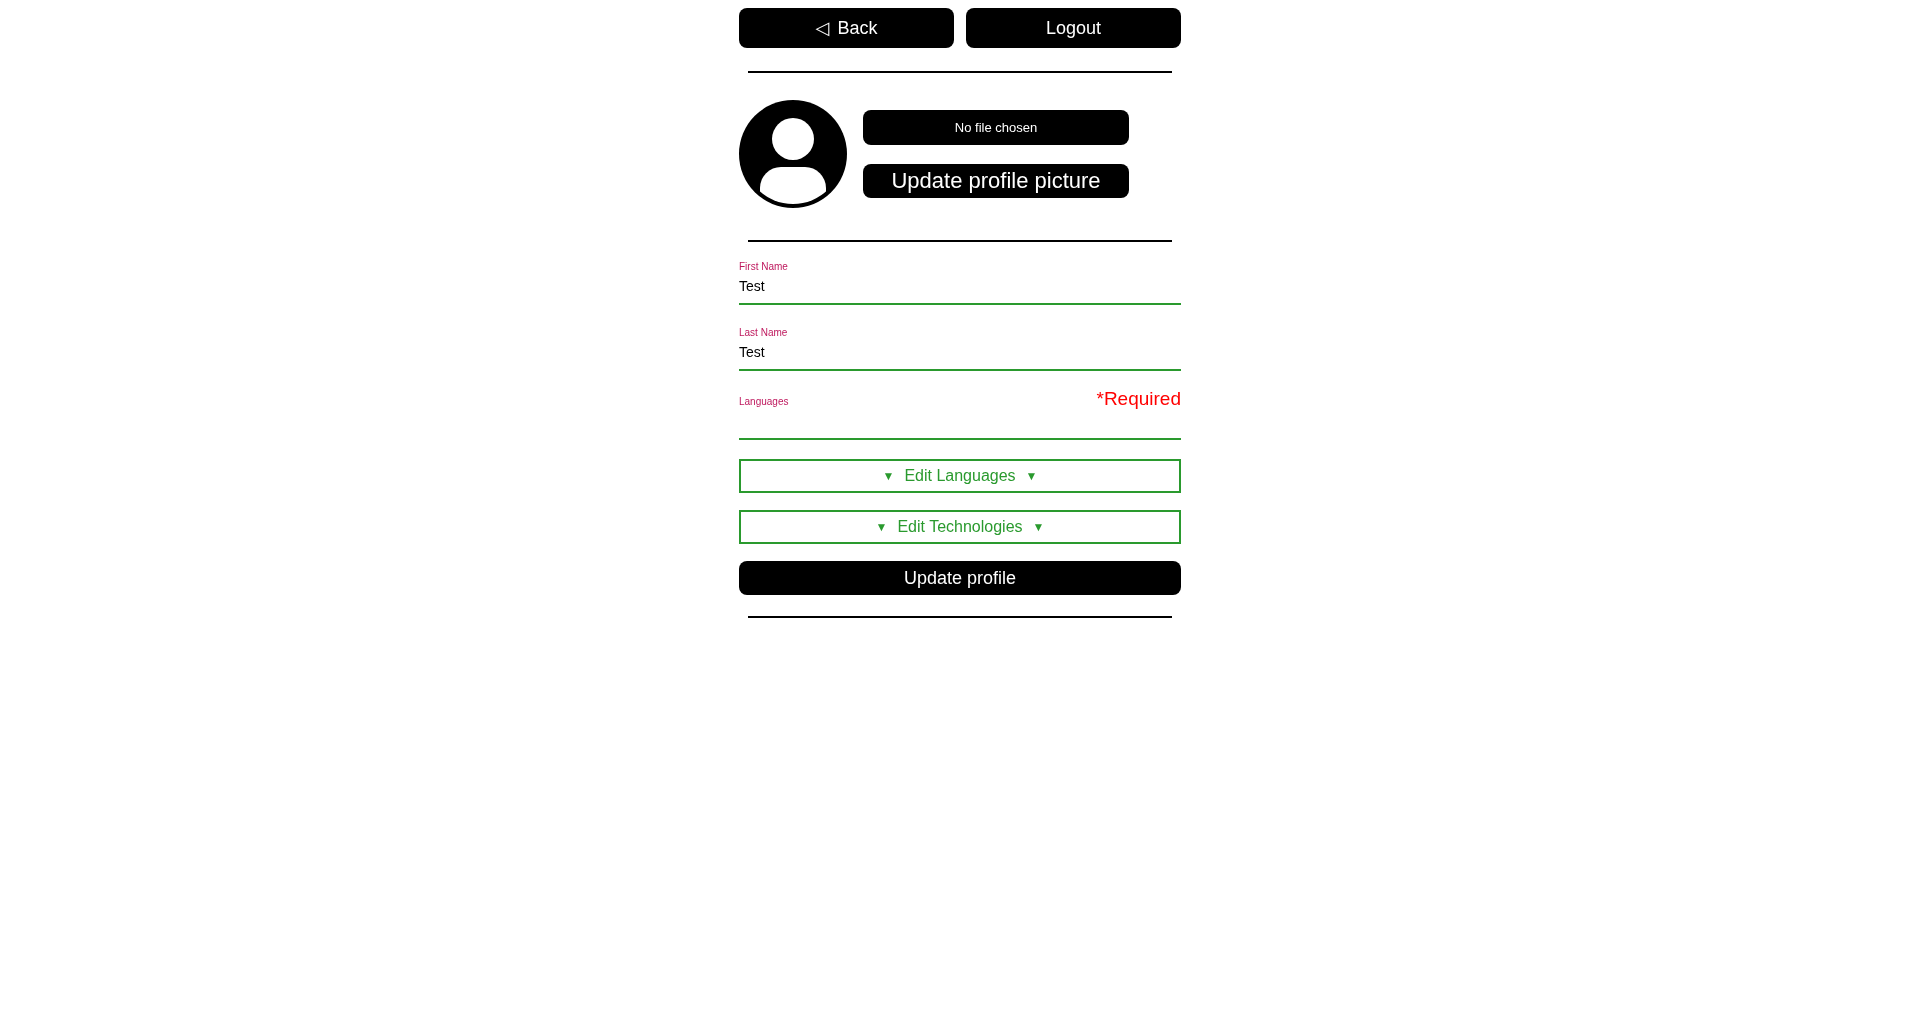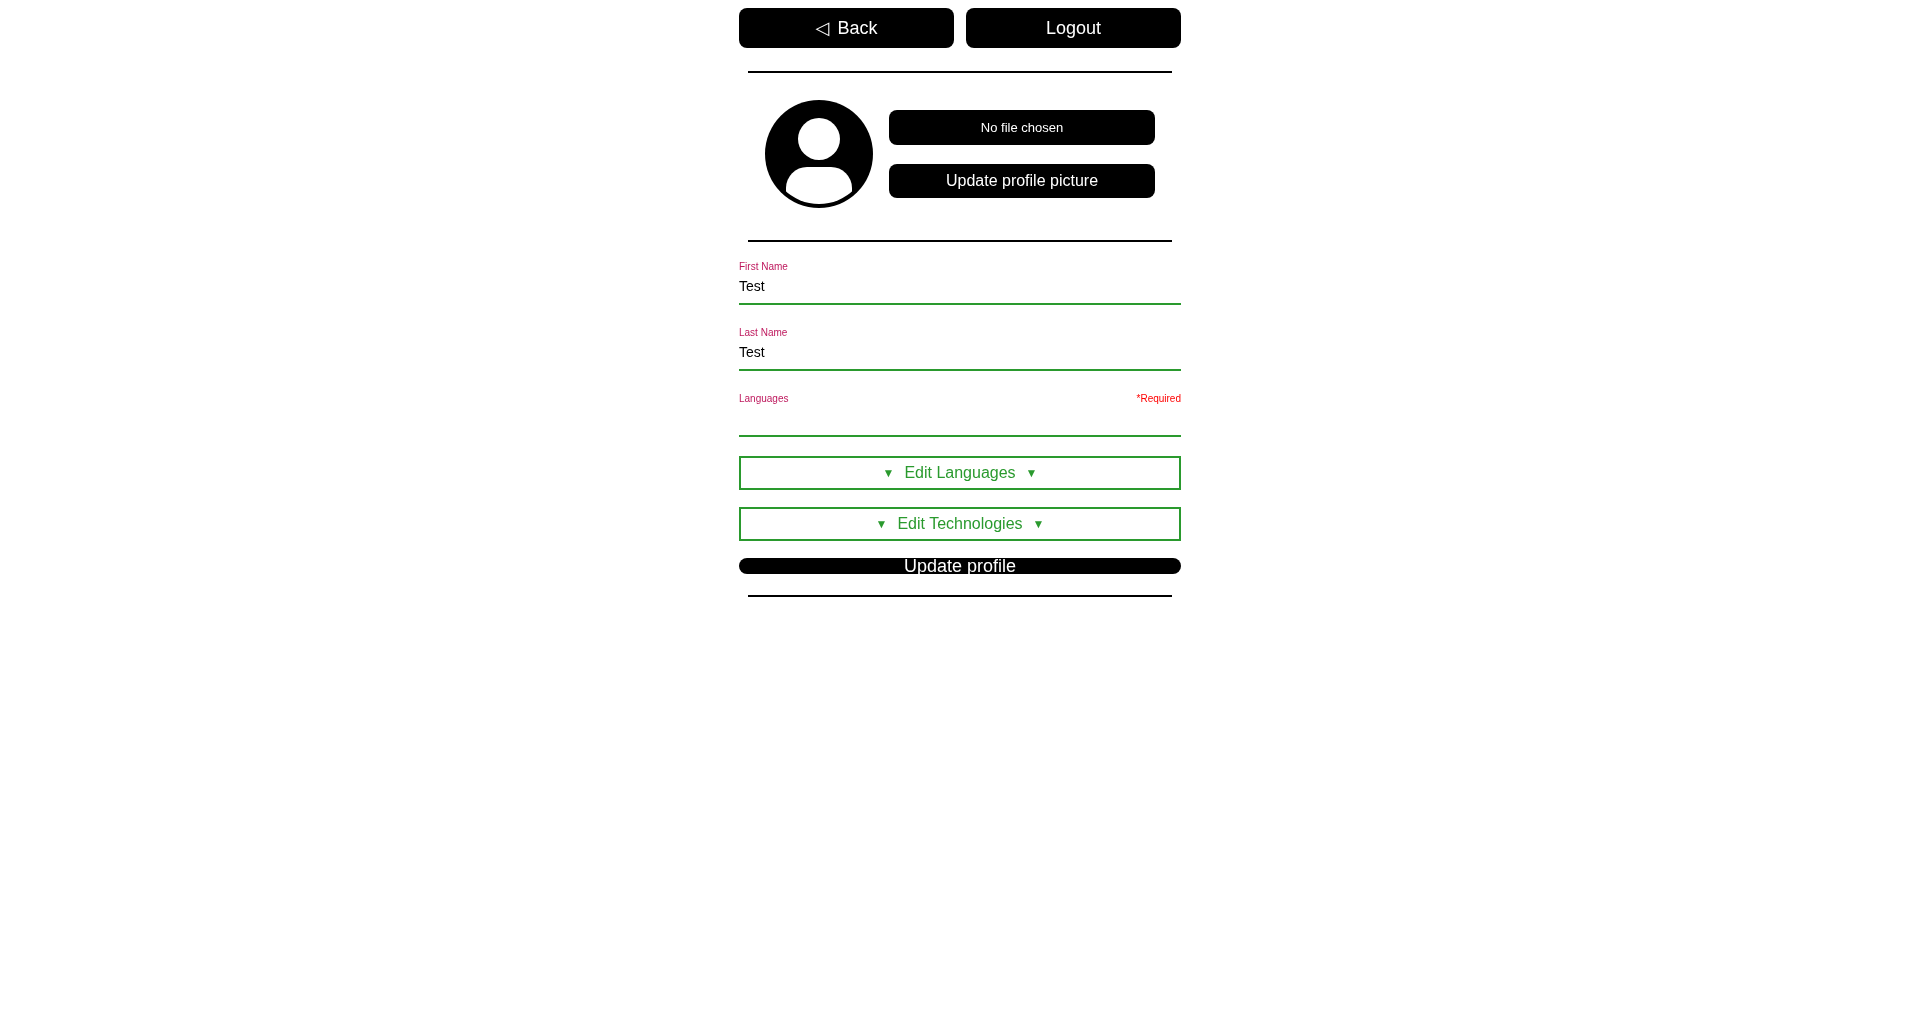--- a/index.html
+++ b/index.html
@@ -39,55 +39,55 @@
   .top-buttons .btn-black { flex: 1; }
   hr.divider {
     border: none;
     border-top: 2px solid #000000;
     width: calc(100% - 18px);
     margin: 23px auto 0;
   }
   .avatar-row {
     margin-top: 27px;
     display: flex;
-    justify-content: center;
+    justify-content: flex-start;
     align-items: center;
     gap: 16px;
   }
   .avatar-wrap svg { display: block; }
   .file-controls {
     width: 266px;
     display: flex;
     flex-direction: column;
     gap: 19px;
   }
   .btn-file {
     height: 35px;
     font-size: 13px;
   }
   .btn-upp {
     height: 34px;
-    font-size: 16px;
+    font-size: 22px;
   }
   hr.divider-2 { margin-top: 32px; }
   .profile-form { margin-top: 16px; }
   .field { margin-bottom: 19px; }
   .field-label-row {
     display: flex;
     justify-content: space-between;
     align-items: baseline;
   }
   .field-label {
     color: #be185d;
     font-size: 10px;
     line-height: 17px;
   }
   .required-note {
     color: #ff0000;
-    font-size: 10px;
+    font-size: 19px;
     line-height: 17px;
   }
   .field input {
     display: block;
     width: 100%;
     border: none;
     border-bottom: 2px solid #2a9a2e;
     border-radius: 0;
     font-size: 14px;
     color: #000000;
@@ -106,21 +106,21 @@
     margin-bottom: 17px;
     display: flex;
     align-items: center;
     justify-content: center;
     gap: 10px;
   }
   .tri { font-size: 12px; line-height: 1; }
   .btn-update {
     width: 100%;
     margin-top: 8px;
-    height: 16px;
+    height: 34px;
   }
   hr.divider-3 { margin-top: 21px; }
   .btn-delete {
     width: 100%;
     margin-top: 19px;
     height: 34px;
   }
 </style>
 </head>
 <body>

